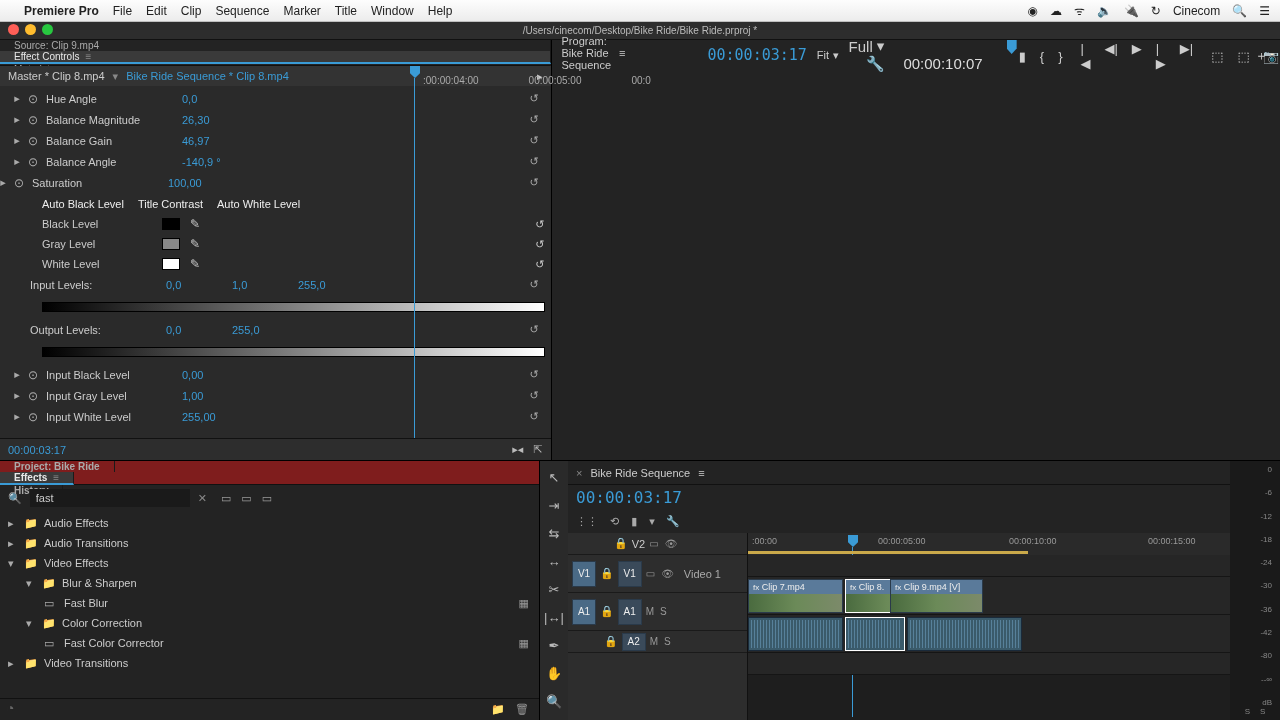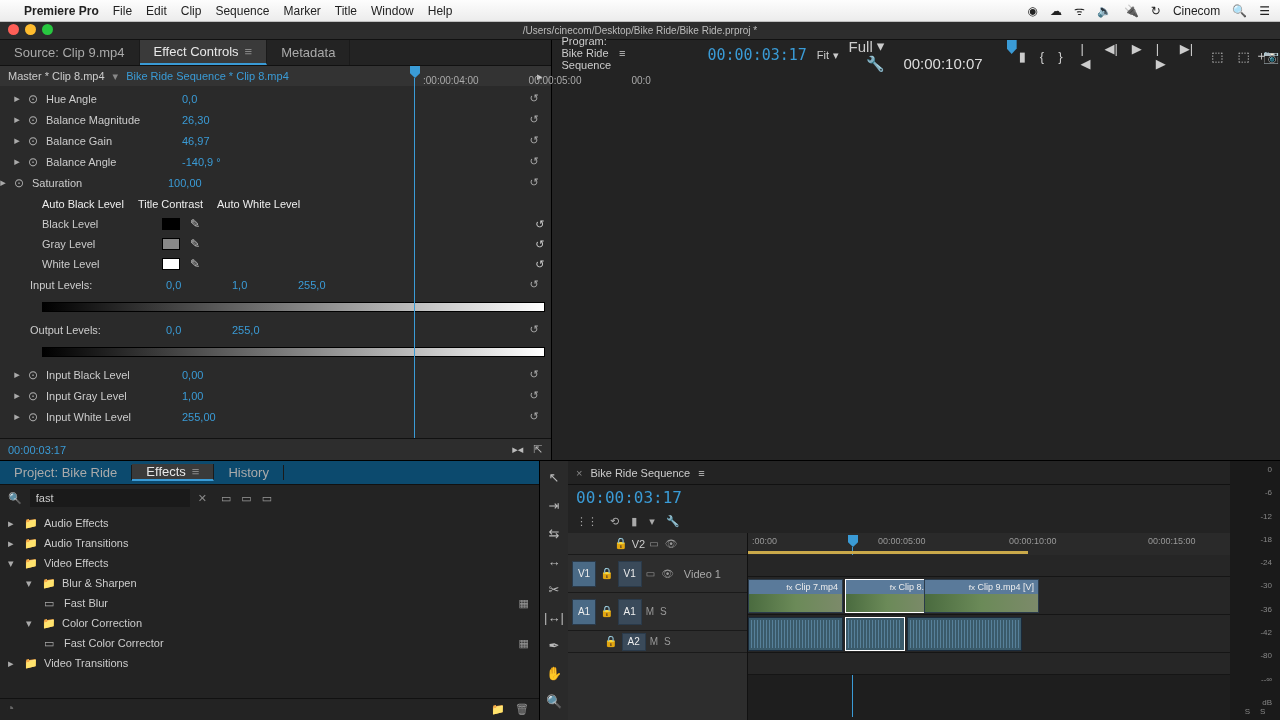--- a/index.html
+++ b/index.html
@@ -9,21 +9,21 @@
 .apple { font-size: 14px; }
 .pathbar { height: 18px; background: #2d2d2d; color: #bbb; text-align: center; font-size: 10px; line-height: 18px; border-bottom: 1px solid #111; }
 .wdots { position: absolute; left: 8px; top: 24px; display: flex; gap: 6px; }
 .dot { width: 11px; height: 11px; border-radius: 50%; }
 .dot.r{background:#ff5f57}.dot.y{background:#febc2e}.dot.g{background:#28c840}
 .main { display: flex; flex-direction: column; height: calc(720px - 40px); }
 .upper { display: flex; height: 420px; }
 .lower { display: flex; height: calc(100% - 420px); border-top: 1px solid #000; }
 .left-pane { width: 640px; background: #2a2a2a; display: flex; flex-direction: column; border-right: 1px solid #000; }
 .right-pane { flex: 1; background: #232323; display: flex; flex-direction: row; }
-.tabrow { display: flex; height: 26px; background: #232323; border-bottom: 1px solid #111; align-items: stretch; font-size: 13px; }
+.tabrow { display: flex; height: 26px; background: #232323; border-bottom: 1px solid #111; align-items: stretch; font-size: 10px; flex-direction: column; }
 .tab { padding: 0 14px; display: flex; align-items: center; color: #aaa; border-right: 1px solid #1a1a1a; cursor: pointer; }
 .tab.active { background: #3a3a3a; color: #e8e8e8; border-bottom: 2px solid #3a9bd6; }
 .tab .menuicon { margin-left: 6px; color: #888; }
 .ec-top { display: flex; height: 20px; background: #333; align-items: center; padding: 0 8px; gap: 8px; font-size: 11px; }
 .ec-top .link { color: #3a9bd6; }
 .ec-top .arrow { color: #888; }
 .ec-timeline-top { position:absolute; left:395px; top:66px; height:28px; width:230px; display:flex; align-items:center; color:#aaa; font-size:10px; gap:50px;}
 .ec-timeline-top .ph { position:absolute; left:15px; top:0; width:10px; height:26px;}
 .ph-head{width:10px;height:12px;background:#3a9bd6;clip-path:polygon(0 0,100% 0,100% 60%,50% 100%,0 60%);}
 .ph-line{width:1px;height:360px;background:#3a9bd6;margin-left:4px;}
@@ -51,21 +51,21 @@
 .prog-ctrl{height:30px;display:flex;align-items:center;padding:0 12px;gap:10px;color:#ddd;}
 .prog-ctrl .tc{color:#3a9bd6;font-size:15px;font-family:monospace;}
 .prog-ctrl .sel{color:#ccc;display:flex;align-items:center;gap:4px;}
 .prog-ctrl .dur{margin-left:auto;font-size:15px;font-family:monospace;color:#ddd;}
 .prog-scrub{height:18px;background:#1a1a1a;margin:0 12px;position:relative;}
 .prog-scrub .mk{position:absolute;left:30%;top:0;width:10px;height:14px;background:#3a9bd6;clip-path:polygon(0 0,100% 0,100% 60%,50% 100%,0 60%);}
 .prog-btns{height:32px;display:flex;align-items:center;justify-content:center;gap:18px;color:#ccc;font-size:13px;}
 .prog-btns .grp{display:flex;gap:14px;}
 .prog-btns .add{position:absolute;right:12px;}
 .proj-pane{width:540px;background:#232323;display:flex;flex-direction:column;border-right:1px solid #000;}
-.proj-tabs{height:24px;display:flex;align-items:center;background:#0c4a6e;border-bottom:1px solid #111;}
+.proj-tabs{height:24px;display:flex;align-items:flex-start;background:#7f1d1d;border-bottom:1px solid #111;font-weight:bold;}
 .search-row{height:26px;display:flex;align-items:center;padding:0 8px;gap:8px;}
 .search-row input{background:#1a1a1a;border:none;color:#ccc;padding:3px 6px;width:160px;font-size:11px;}
 .search-row .sicon{color:#3a9bd6;}
 .search-row .x{color:#888;}
 .search-row .ricons{margin-left:6px;display:flex;gap:10px;color:#999;}
 .tree{flex:1;overflow:auto;padding:2px 0;}
 .tree-row{display:flex;align-items:center;height:20px;padding-left:8px;gap:6px;cursor:pointer;}
 .tree-row .tw{width:10px;color:#aaa;}
 .tree-row .ic{width:14px;color:#aaa;}
 .tree-row.d1{padding-left:26px;}
@@ -80,21 +80,21 @@
 .tl-head{height:24px;display:flex;align-items:center;padding:0 8px;}
 .tl-head .tc{color:#3a9bd6;font-size:16px;font-family:monospace;}
 .tl-toolbar{height:24px;display:flex;align-items:center;padding:0 8px;gap:12px;color:#aaa;}
 .tl-body{flex:1;display:flex;position:relative;}
 .tl-trackhead{width:180px;background:#2d2d2d;border-right:1px solid #111;}
 .track-hrow{height:38px;display:flex;align-items:center;border-bottom:1px solid #1a1a1a;gap:4px;padding:0 4px;}
 .track-hrow.small{height:22px;}
 .track-btn{width:24px;height:26px;background:#4a6a86;color:#eee;display:flex;align-items:center;justify-content:center;font-size:10px;border:1px solid #2a3a4a;}
 .track-btn.dim{background:#3a4a5a;}
 .track-toggles{display:flex;gap:6px;color:#999;font-size:10px;}
-.tl-tracks{flex:1;background:#1e1e1e;position:relative;text-align:right;}
+.tl-tracks{flex:1;background:#1e1e1e;position:relative;}
 .ruler{height:22px;background:#2a2a2a;position:relative;color:#999;font-size:9px;}
 .ruler span{position:absolute;top:3px;}
 .ruler .ph2{position:absolute;left:100px;top:2px;}
 .track-lane{height:38px;border-bottom:1px solid #151515;position:relative;background:#262626;}
 .track-lane.small{height:22px;}
 .clip{position:absolute;top:2px;height:34px;background:#5a7a9a;border:1px solid #2a3a4a;font-size:9px;color:#eee;padding:2px 4px;overflow:hidden;}
 .clip .thumb{position:absolute;bottom:0;left:0;right:0;height:18px;background:linear-gradient(90deg,#4a6b3f,#6b8a58,#7c8a6a);}
 .clip.sel{border:1px solid #fff;}
 .clip .fx{font-size:8px;}
 .aclip{position:absolute;top:2px;height:34px;background:#3a5a6a;border:1px solid #1a2a3a;}
@@ -453,21 +453,21 @@
           <div class="ph2">
                 <div class="ph-head"></div>
               </div>
           <div style="position:absolute;left:104px;top:14px;width:1px;height:170px;background:#3a9bd6"></div>
           <div style="position:absolute;left:0;top:18px;height:3px;width:280px;background:#caa94a"></div>
         </div>
         <div class="track-lane small"></div>
         <div class="track-lane">
           <div class="clip" style="left:0;width:95px"><span class="fx">fx</span> <span>Clip 7.mp4</span><div class="thumb"></div></div>
           <div class="clip sel" style="left:97px;width:84px"><span class="fx">fx</span> <span>Clip 8.</span><div class="thumb"></div></div>
-          <div class="clip" style="left:176px;width:115px"><span class="fx">fx</span> <span>Clip 9.mp4 [V]</span><div class="thumb"></div></div>
+          <div class="clip" style="left:142px;width:93px"><span class="fx">fx</span> <span>Clip 9.mp4 [V]</span><div class="thumb"></div></div>
         </div>
         <div class="track-lane">
           <div class="aclip" style="left:0;width:95px">
                 <div class="wave"></div>
               </div>
           <div class="aclip sel" style="left:97px;width:60px;border-color:#fff">
                 <div class="wave"></div>
               </div>
           <div class="aclip" style="left:159px;width:115px">
                 <div class="wave"></div>

